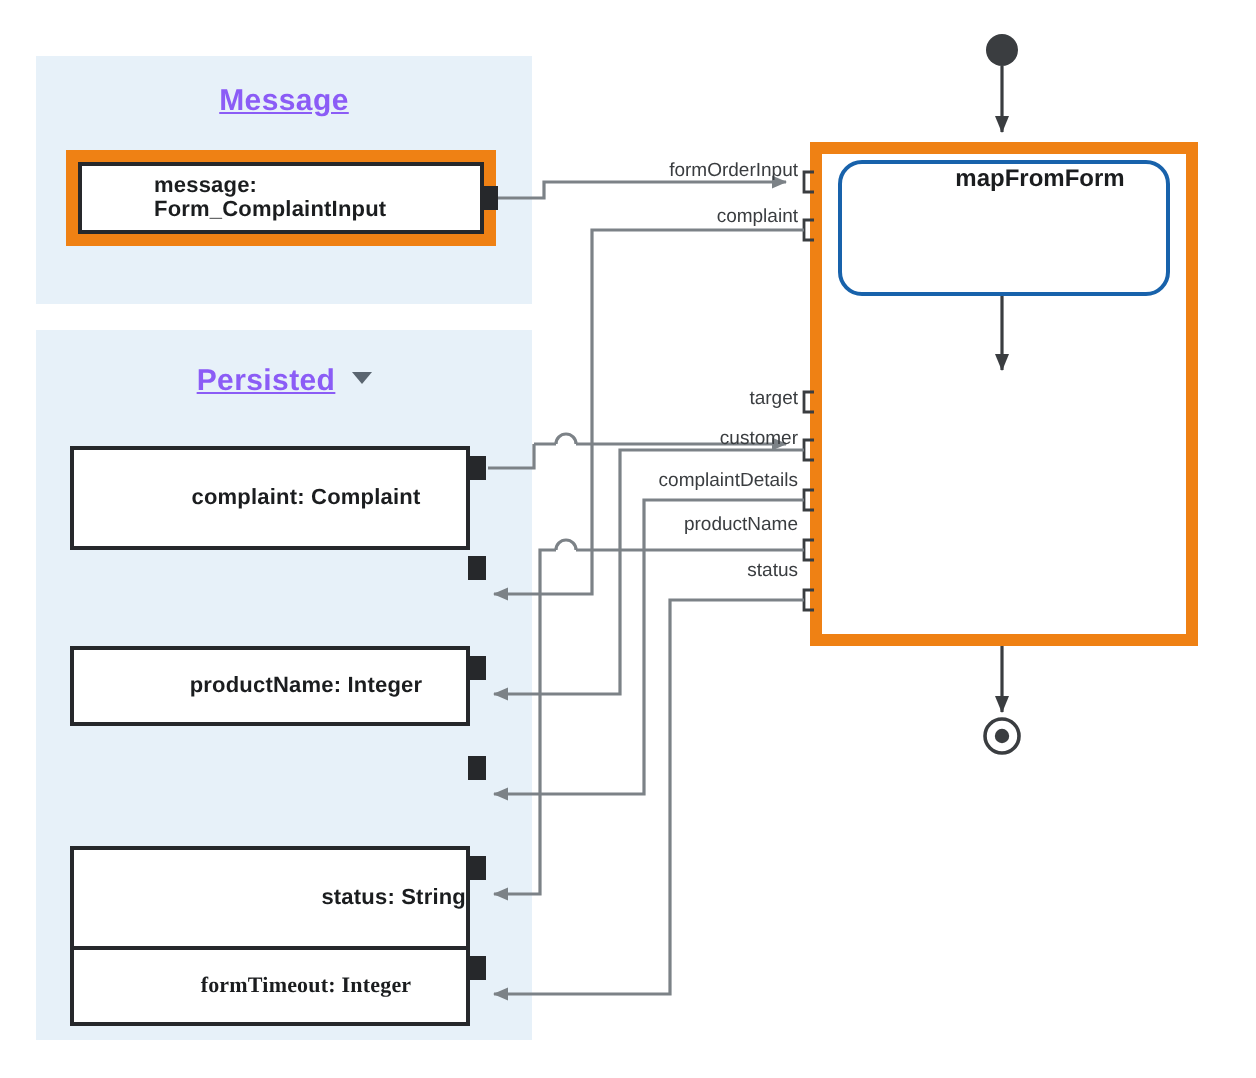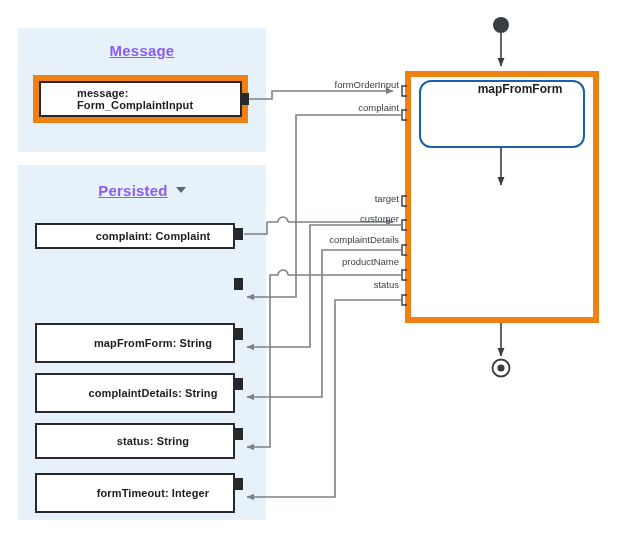--- a/index.html
+++ b/index.html
@@ -158,43 +158,40 @@
     </div>
   </div>
   <div class="port-sq" style="left:240px; top:93px;"></div>
 
   <div class="panel" style="left:18px; top:165px; width:248px; height:355px;">
   </div>
   <div class="panel-title" style="left:18px; top:182px; width:248px;">
     <span>Persisted</span><span class="caret"></span>
   </div>
 
-  <div class="var-box" style="left:35px; top:223px; width:200px; height:26px;">
+  <div class="var-box" style="left:35px; top:223px; width:200px; height:52px;">
     <span class="label">complaint: Complaint</span>
   </div>
   <div class="port-sq" style="left:234px; top:228px;"></div>
 
   <div class="port-sq" style="left:234px; top:278px;"></div>
 
   <div class="var-box" style="left:35px; top:323px; width:200px; height:40px;">
-    <span class="label">mapFromForm: String</span>
+    <span class="label">productName: Integer</span>
   </div>
   <div class="port-sq" style="left:234px; top:328px;"></div>
 
-  <div class="var-box" style="left:35px; top:373px; width:200px; height:40px;">
-    <span class="label">complaintDetails: String</span>
-  </div>
   <div class="port-sq" style="left:234px; top:378px;"></div>
 
-  <div class="var-box" style="left:35px; top:423px; width:200px; height:36px;">
+  <div class="var-box" style="left:35px; top:423px; width:200px; height:52px;justify-content:flex-end;">
     <span class="label">status: String</span>
   </div>
   <div class="port-sq" style="left:234px; top:428px;"></div>
 
-  <div class="var-box" style="left:35px; top:473px; width:200px; height:40px;">
+  <div class="var-box" style="left:35px; top:473px; width:200px; height:40px;font-family:Liberation Serif, serif;">
     <span class="label">formTimeout: Integer</span>
   </div>
   <div class="port-sq" style="left:234px; top:478px;"></div>
 
   <div class="proc-container" style="left:405px; top:71px; width:194px; height:252px;"></div>
 
   <div class="proc-node" style="left:419px; top:80px; width:166px; height:68px;">
     <span class="label">mapFromForm</span>
   </div>
 

